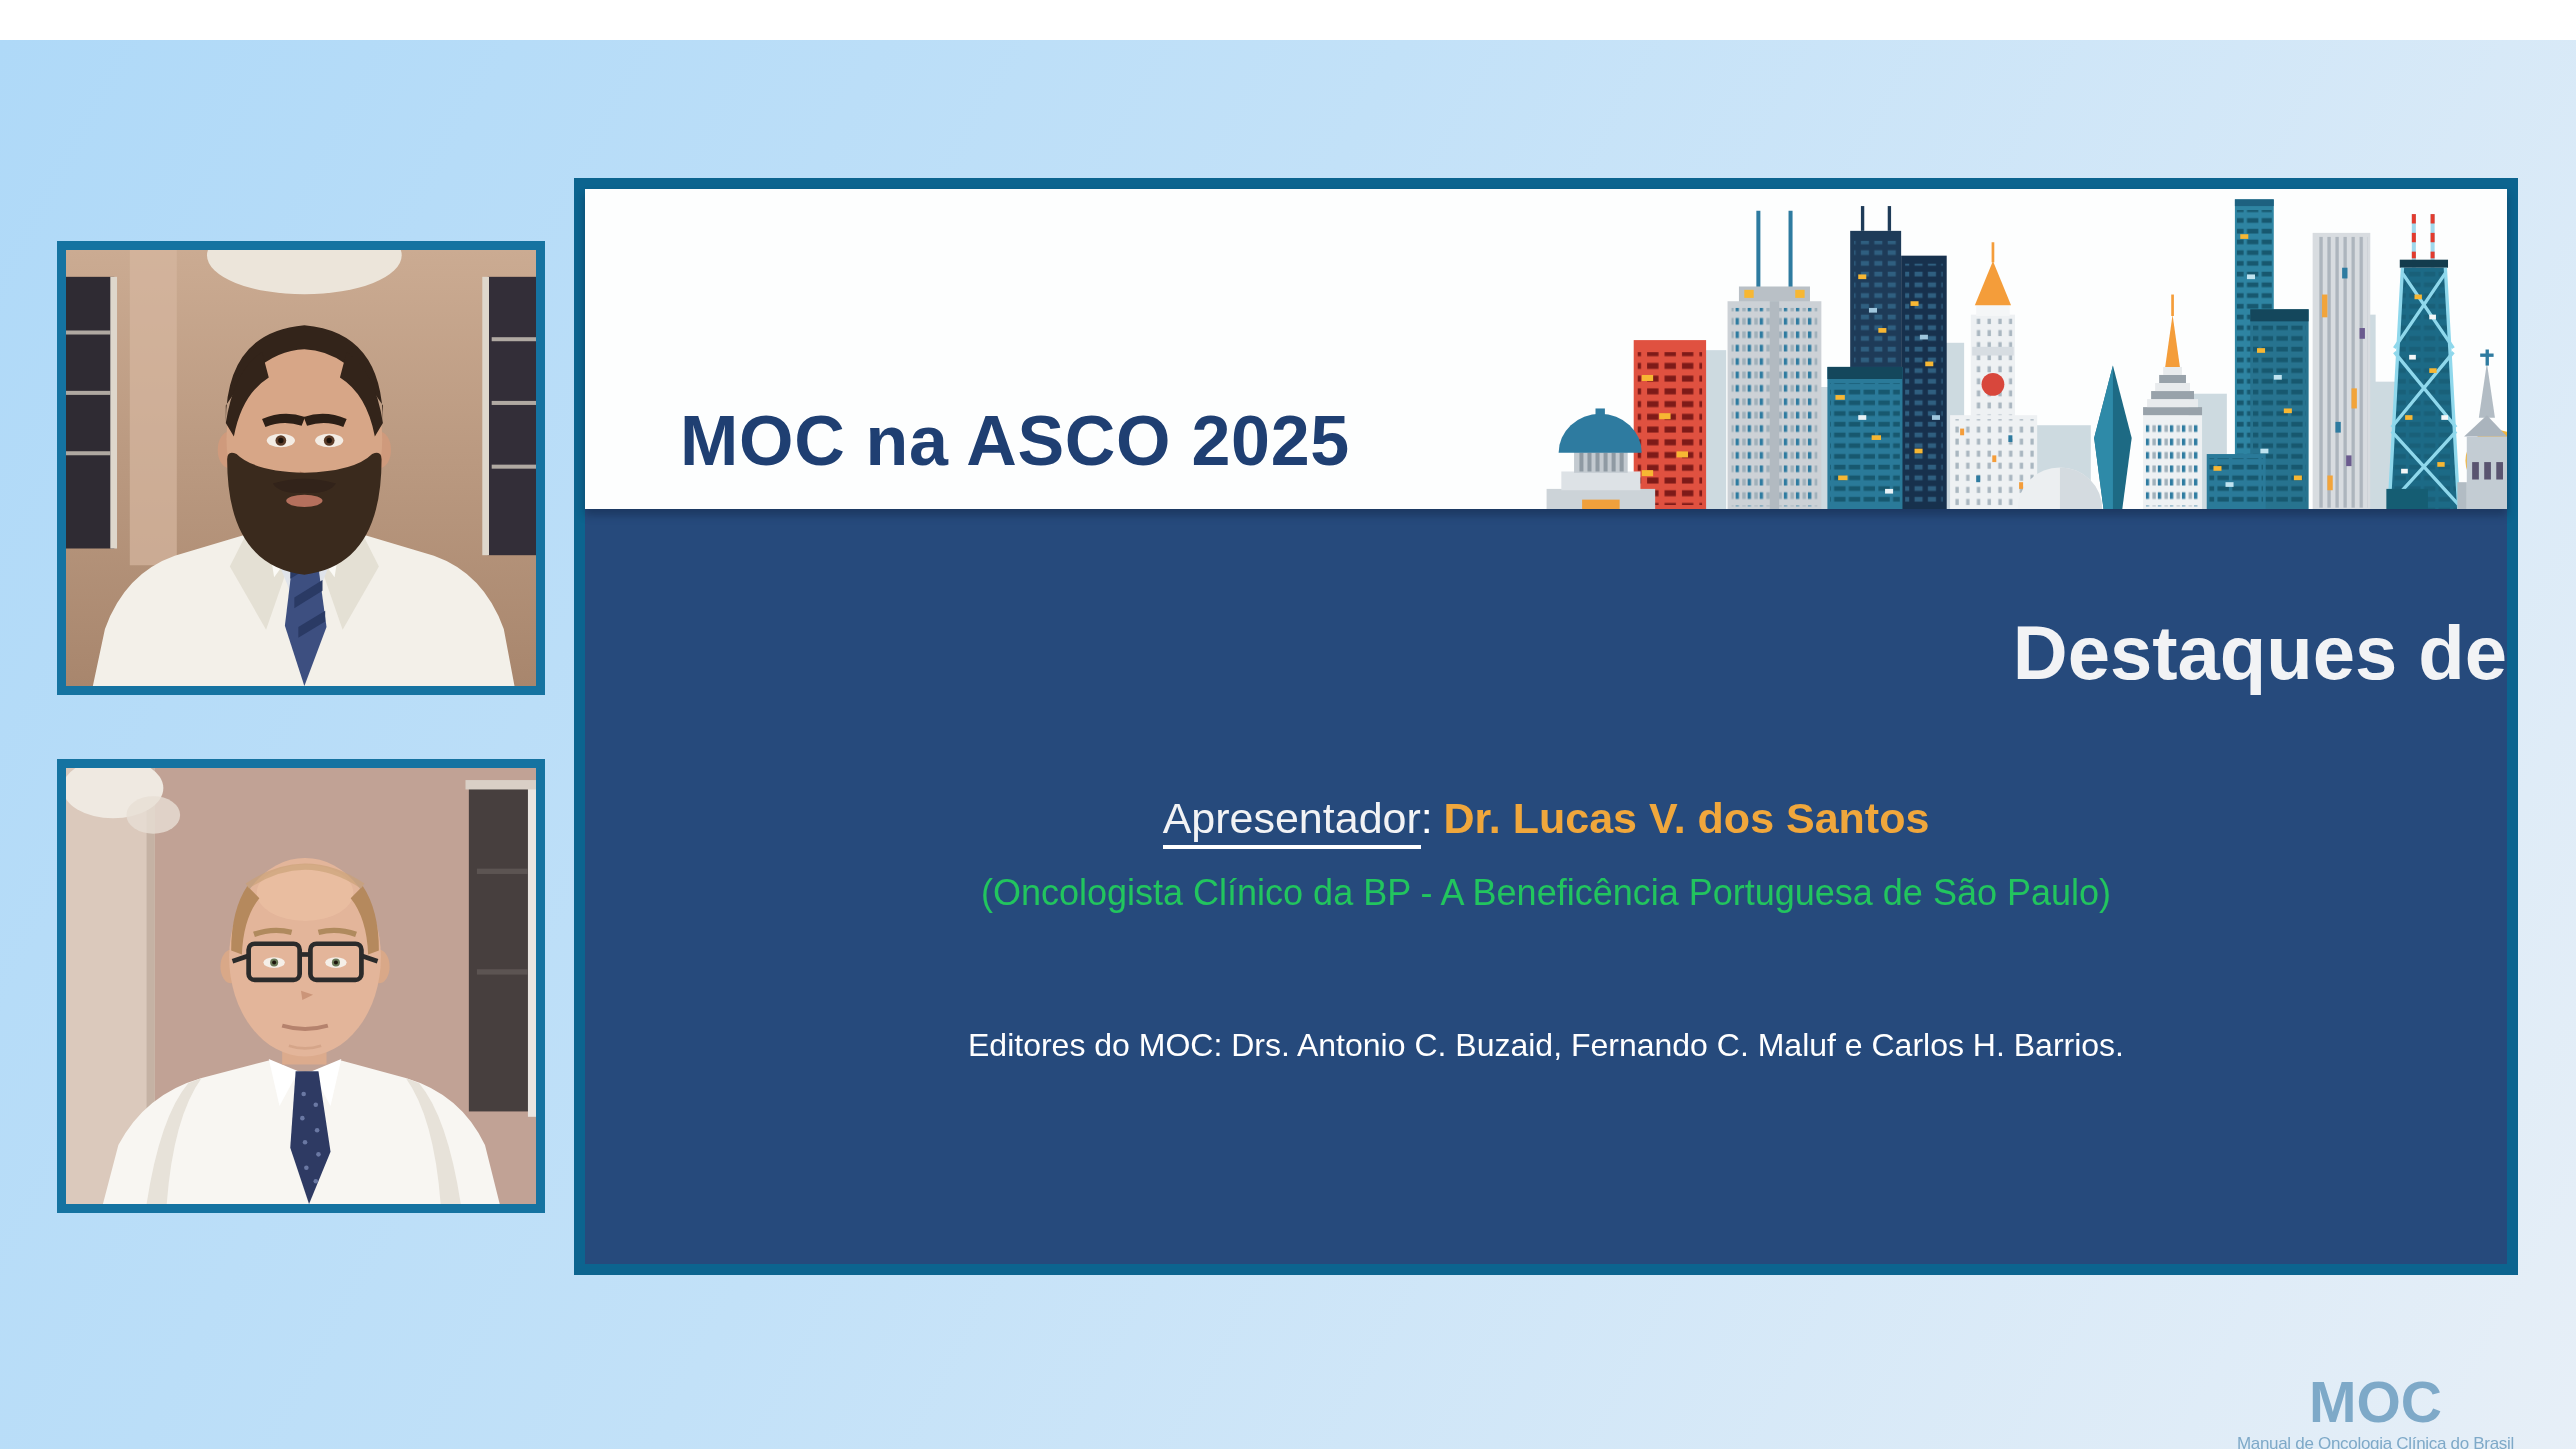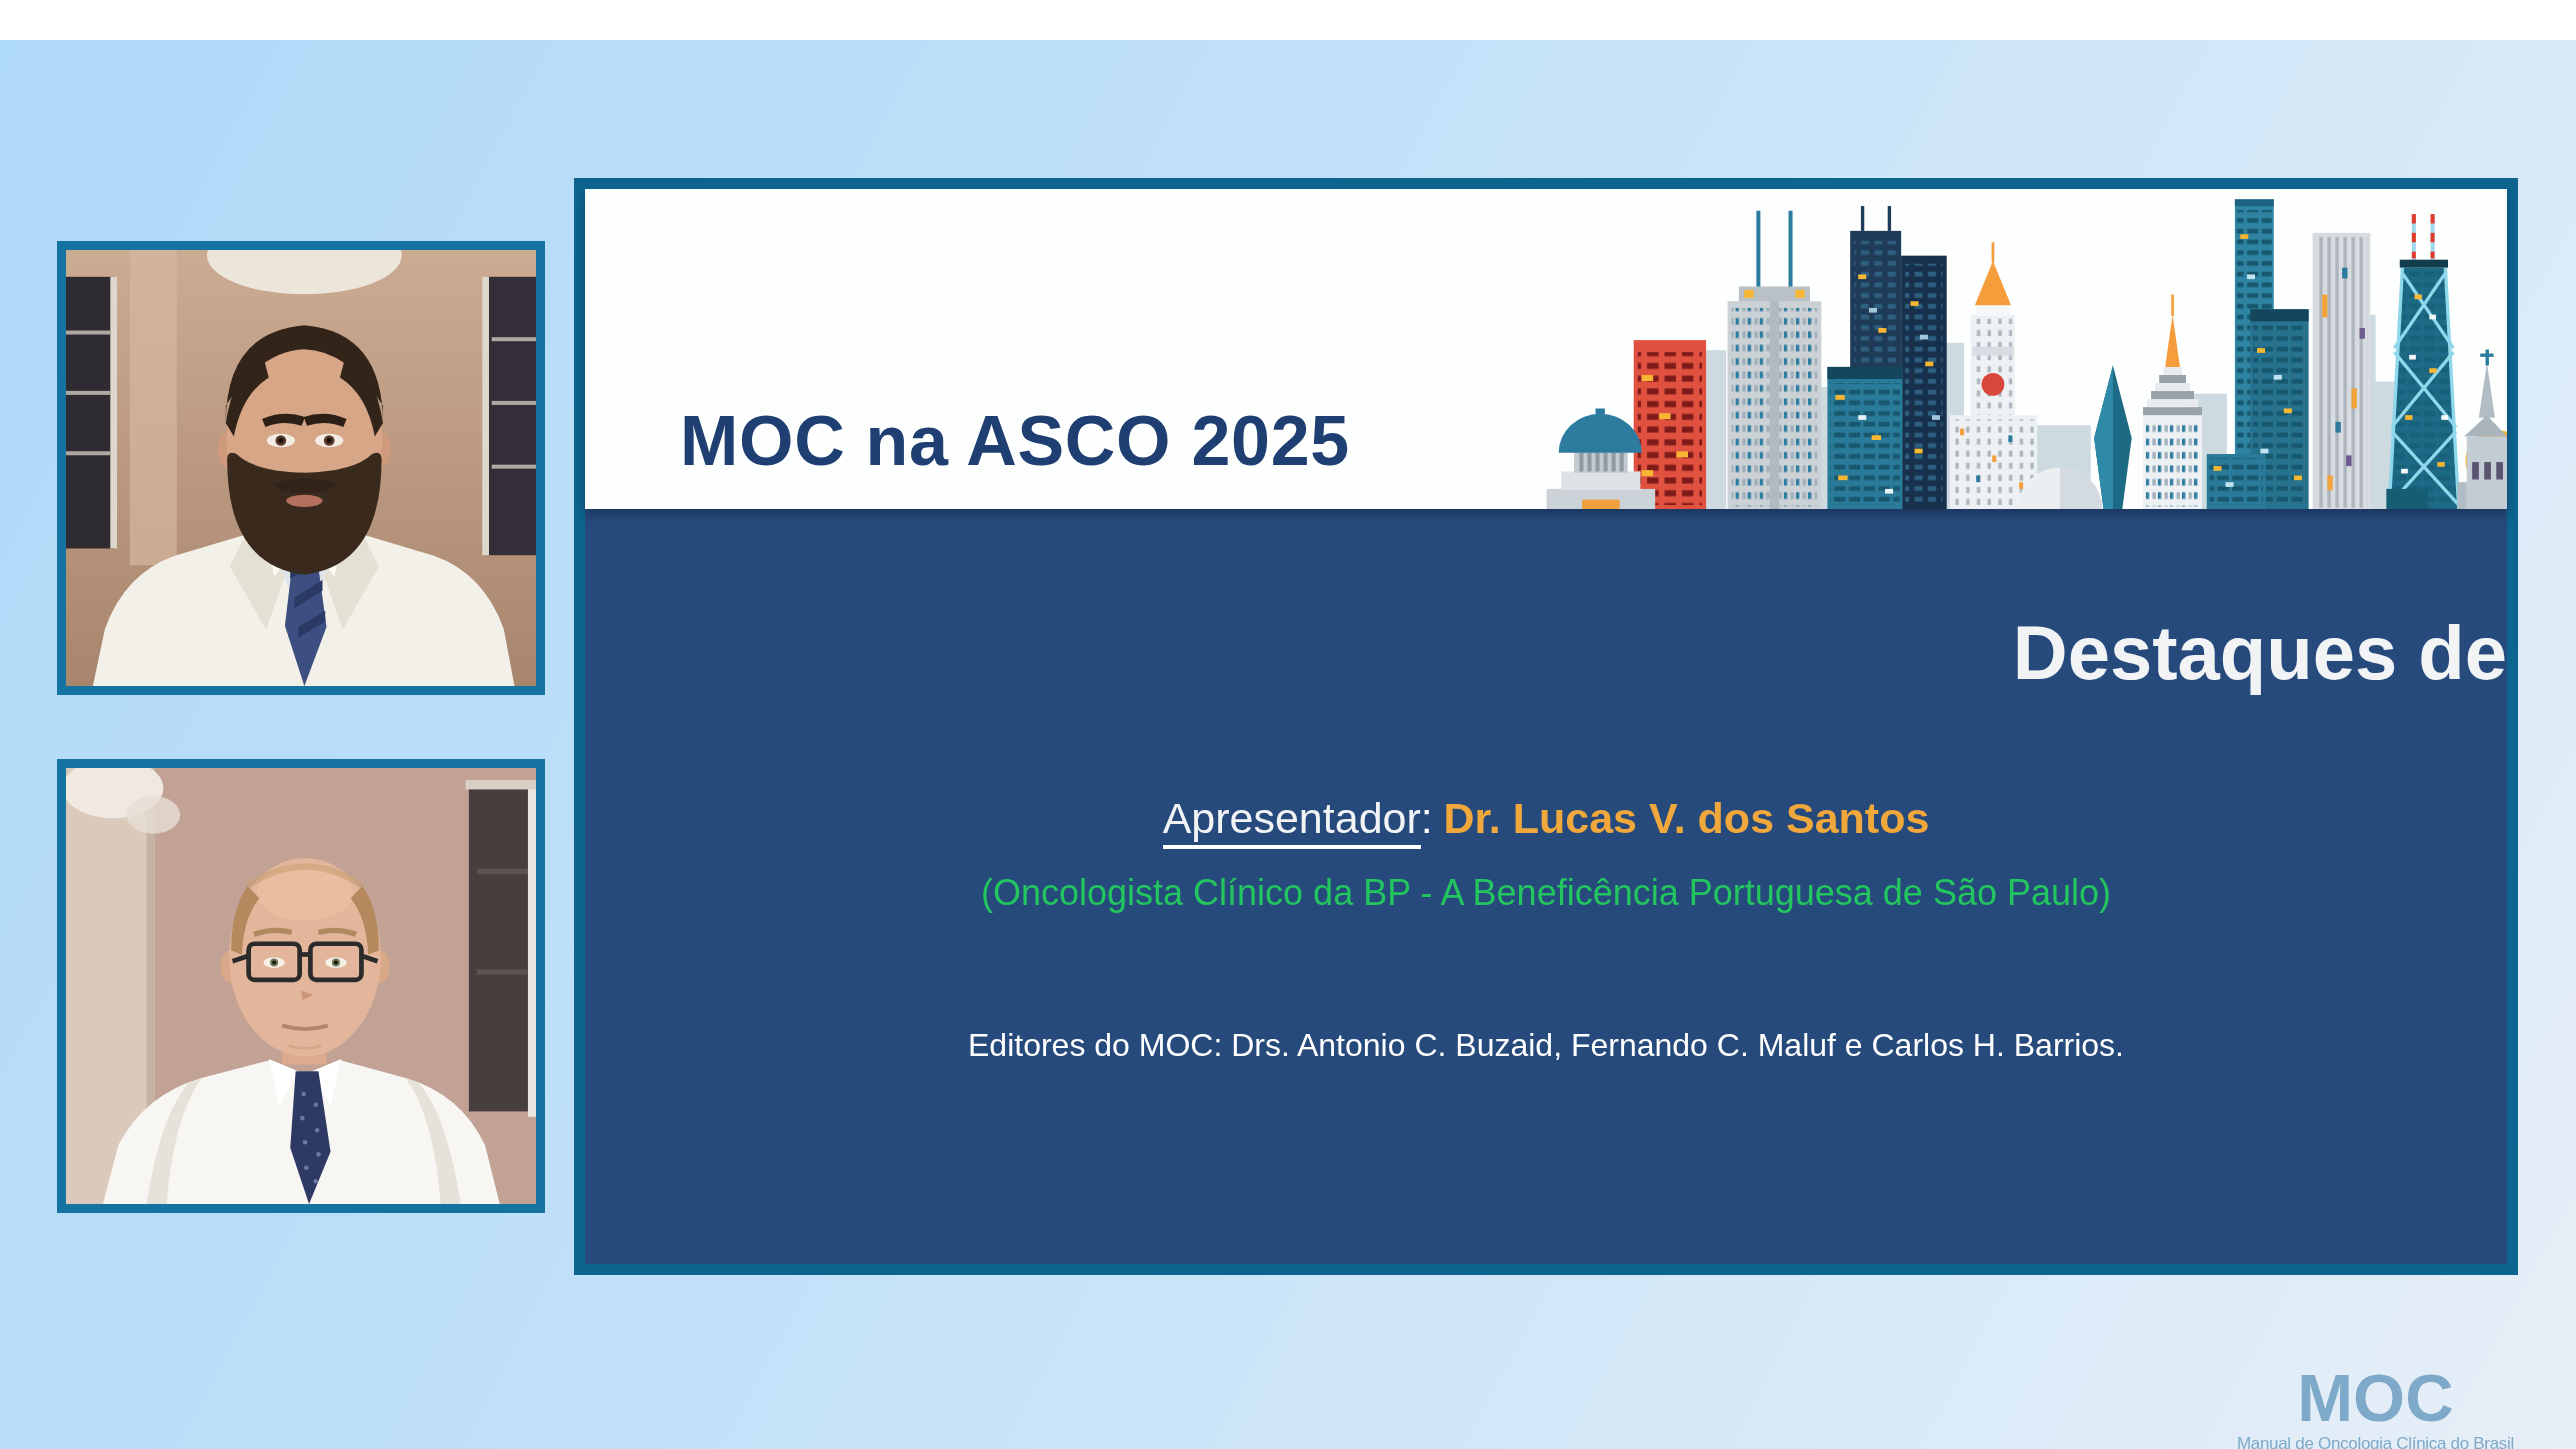--- a/index.html
+++ b/index.html
@@ -43,21 +43,21 @@
   .title2{margin-top:57px;font-size:89px;font-weight:700;line-height:1;}
   .title2 .conn{font-size:67px;font-weight:400;margin:0 14.8px;}
   .presenter{margin-top:106px;font-size:43px;line-height:1;}
   .presenter .p-label{display:inline-block;border-bottom:4px solid #ffffff;padding-bottom:5.4px;}
   .presenter .p-sep{color:#ffffff;}
   .presenter .p-name{color:#f0a73c;font-weight:700;margin-left:10.7px;}
   .affiliation{margin-top:23px;font-size:36px;line-height:1.15;color:#22c55e;}
   .editors{margin-top:113px;font-size:32px;color:#ffffff;}
   
   .logo{position:absolute;right:62px;bottom:35px;text-align:center;color:#7ea9c8;}
-  .logo-text{font-size:67px;font-weight:700;line-height:0.92;}
+  .logo-text{font-size:57px;font-weight:700;line-height:0.92;}
   .logo-sub{font-size:17px;font-weight:400;letter-spacing:-0.3px;margin-top:5.4px;}
 </style>
 </head>
 <body>
 
 <div class="stage">
 
   <div class="video-tile tile-1">
     <svg viewBox="0 0 700 650" preserveAspectRatio="none">
       <defs>

